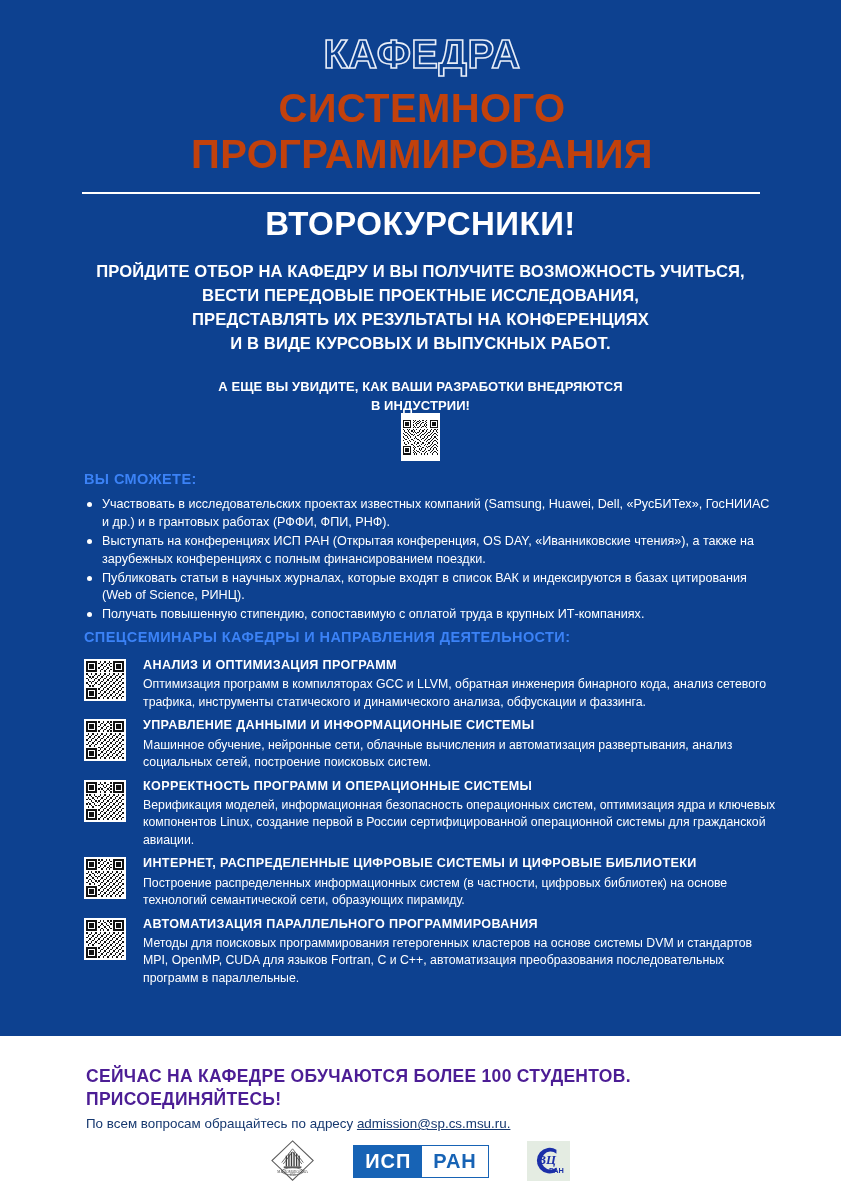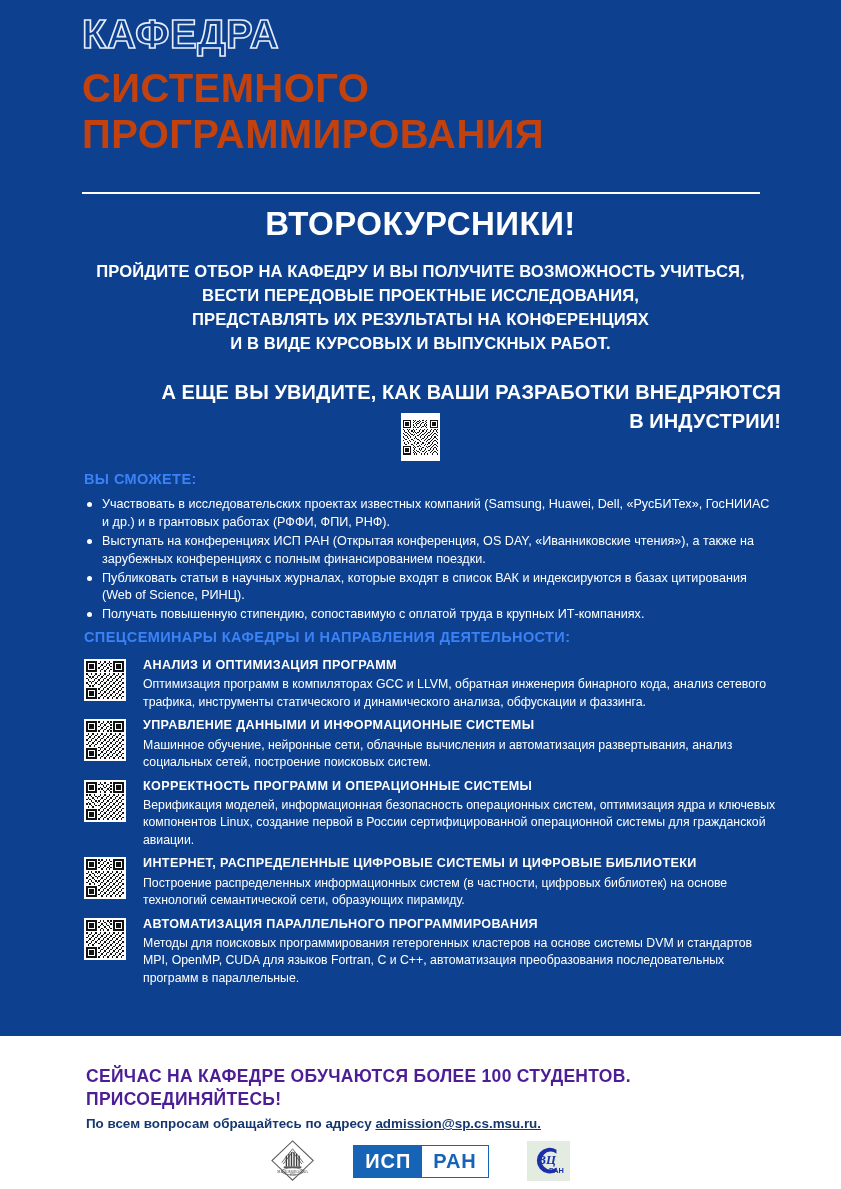--- a/index.html
+++ b/index.html
@@ -29,22 +29,23 @@
     top: 0;
     width: 841px;
     height: 1036px;
     background: #0d4190;
   }
 
   
   .header {
     position: absolute;
     left: 82px;
-    top: 14px;
+    top: 34px;
     width: 680px;
+    text-align: center;
   }
   .dept-word {
     font-size: 40px;
     font-weight: 700;
     letter-spacing: 0.5px;
     line-height: 1.02;
     color: transparent;
     -webkit-text-stroke: 1.6px #e8eef8;
     text-shadow: none;
     margin: 0 0 10px 0;
@@ -98,27 +99,26 @@
   .headline-body {
     font-size: 16.6px;
     font-weight: 700;
     color: #ffffff;
     line-height: 1.44;
     letter-spacing: 0.1px;
     margin: 0;
   }
   .headline-body .ln { display: block; }
   .headline-sub {
-    font-size: 20px;
+    font-size: 13px;
     font-weight: 700;
     color: #ffffff;
     line-height: 1.44;
     letter-spacing: 0.1px;
     margin: 22px 0 0 0;
-    text-align: right;
   }
   .headline-sub .ln { display: block; }
 
   
   .qr {
     background: #ffffff;
     padding: 2px;
     box-sizing: border-box;
     display: block;
   }
@@ -234,21 +234,21 @@
     line-height: 1.3;
   }
   .footer-head .ln { display: block; }
   .footer-contact {
     position: absolute;
     left: 86px;
     top: 80px;
     width: 700px;
     font-size: 13.4px;
     color: #16386f;
-    font-weight: 700;
+    font-weight: 400;
   }
   .footer-contact a,
   .footer-contact .mail {
     color: #16386f;
     text-decoration: underline;
   }
 
   
   .logos {
     position: absolute;

